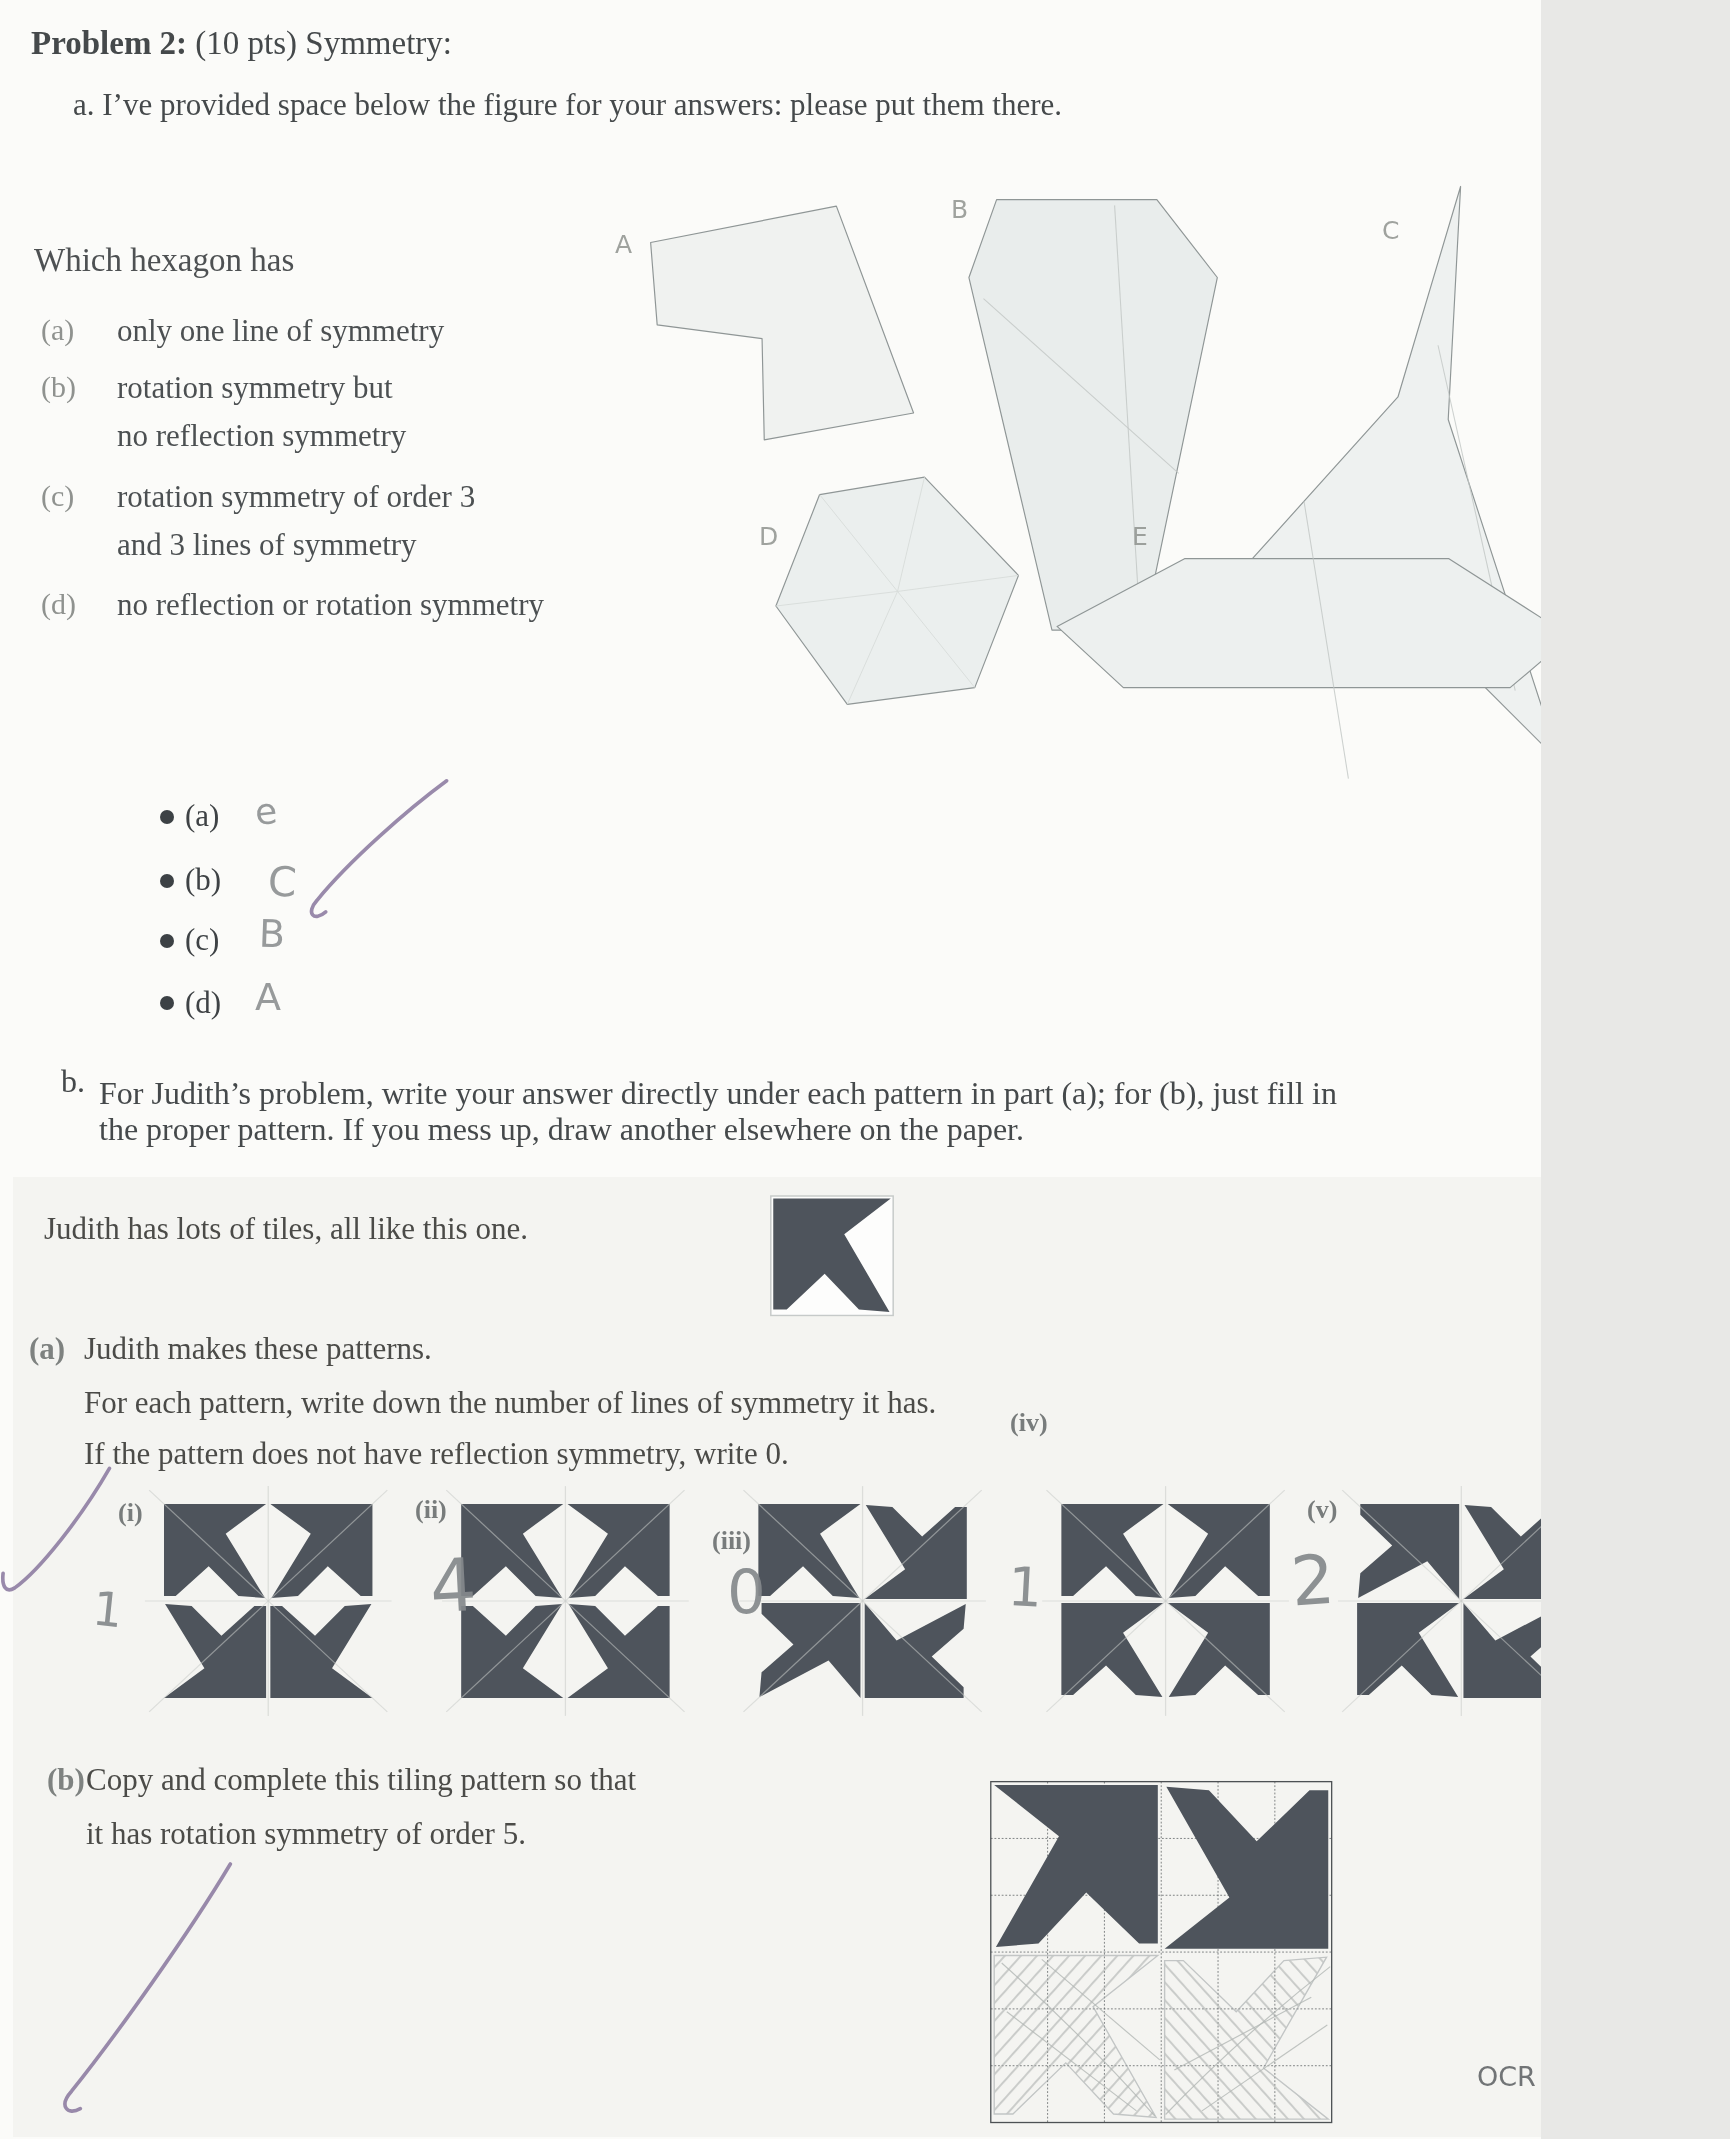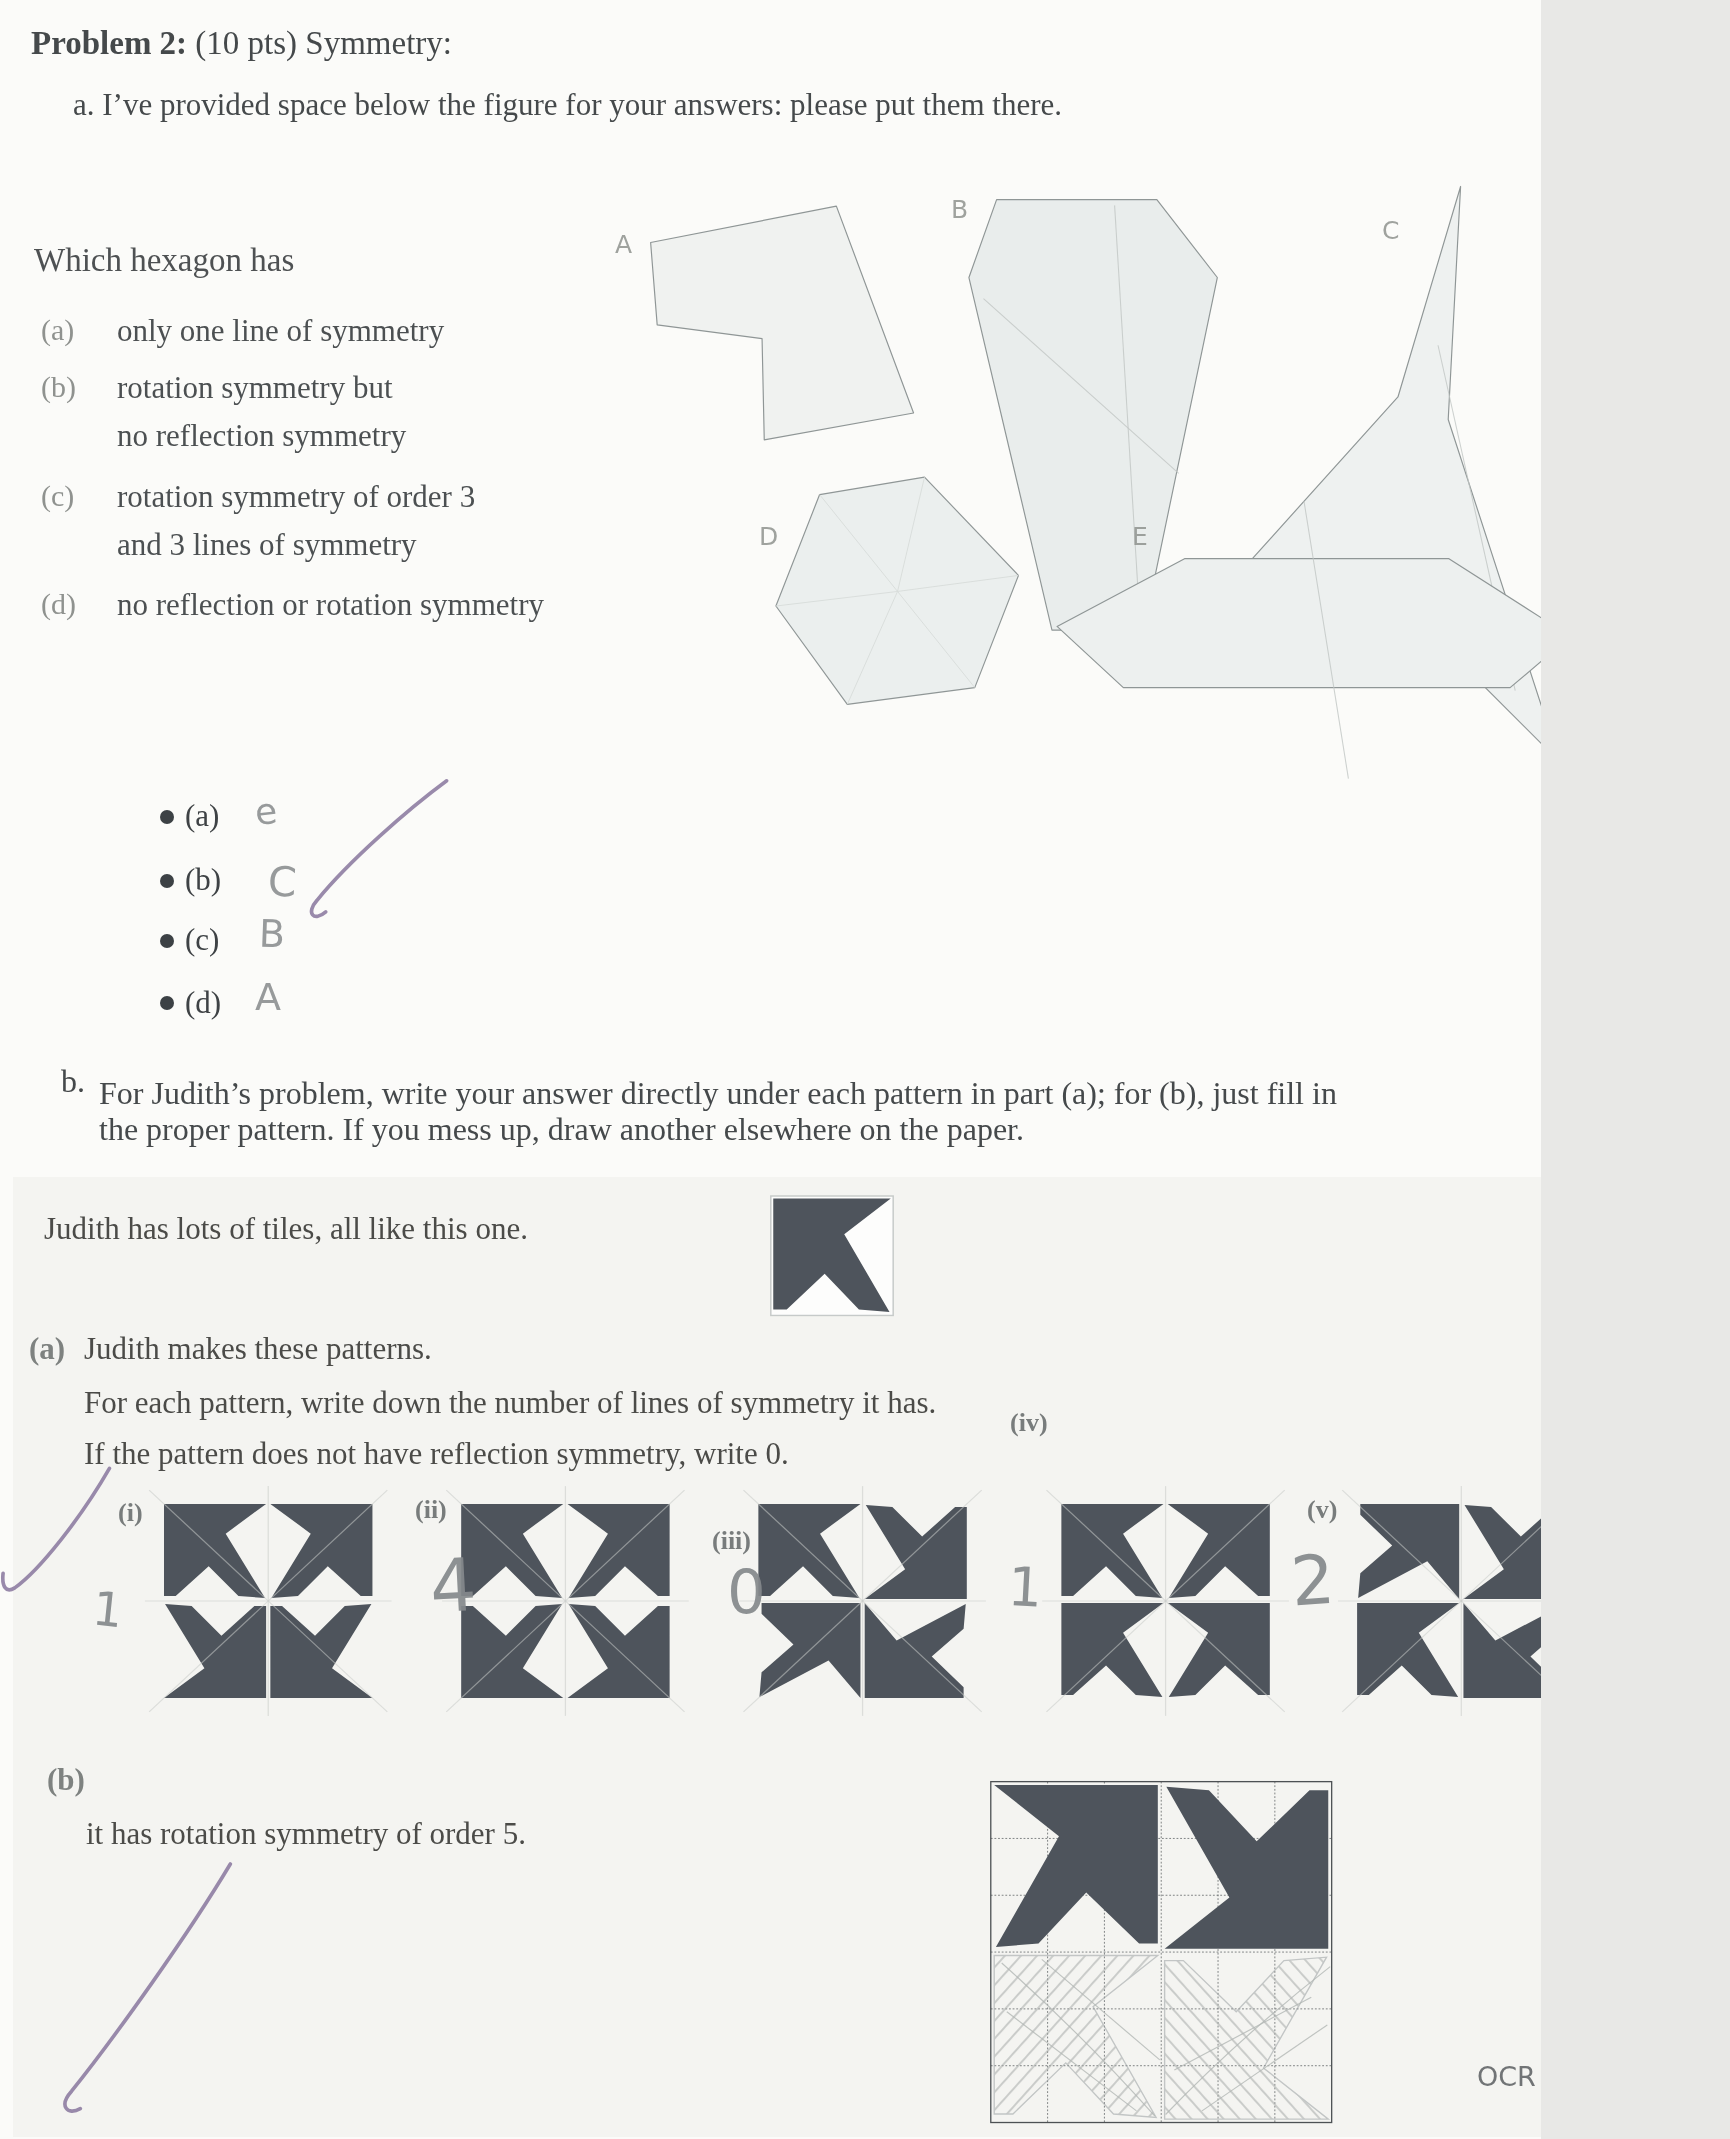--- a/index.html
+++ b/index.html
@@ -218,17 +218,18 @@
     </div>
   <div id="patanswers">
       <div class="hw" style="left: 93px; top: 1582px; font-size: 47px; transform: rotate(6deg);">1</div>
       <div class="hw" style="left: 430px; top: 1543px; font-size: 73px; transform: rotate(-3deg);">4</div>
       <div class="hw" style="left: 727px; top: 1556px; font-size: 61px; transform: rotate(0deg);">0</div>
       <div class="hw" style="left: 1008px; top: 1556px; font-size: 54px; transform: rotate(3deg);">1</div>
       <div class="hw" style="left: 1291px; top: 1541px; font-size: 68px; transform: rotate(-4deg);">2</div>
     </div>
 
   <span class="t tb tbmk" id="tbbm">(b)</span>
+  <div class="t tb" id="tbb1">Copy and complete this tiling pattern so that</div>
   <div class="t tb" id="tbb2">it has rotation symmetry of order 5.</div>
 
   <div id="brand">OCR</div>
 </div>
 
 
 </body></html>

